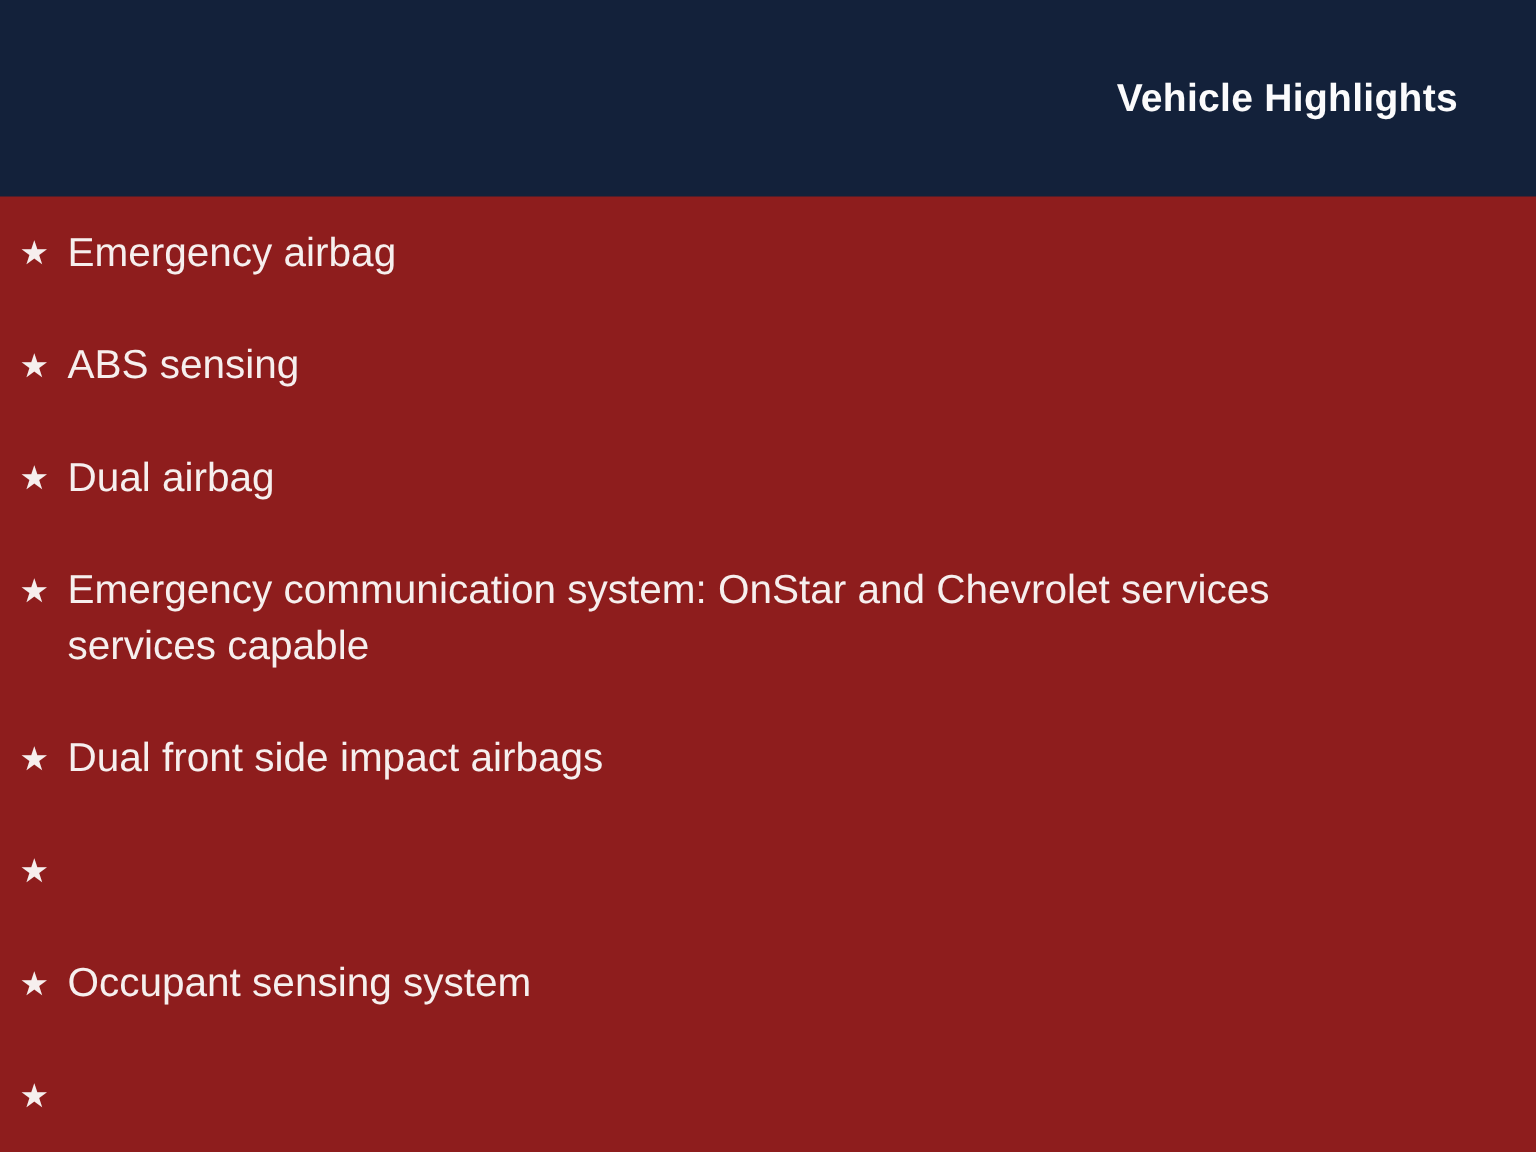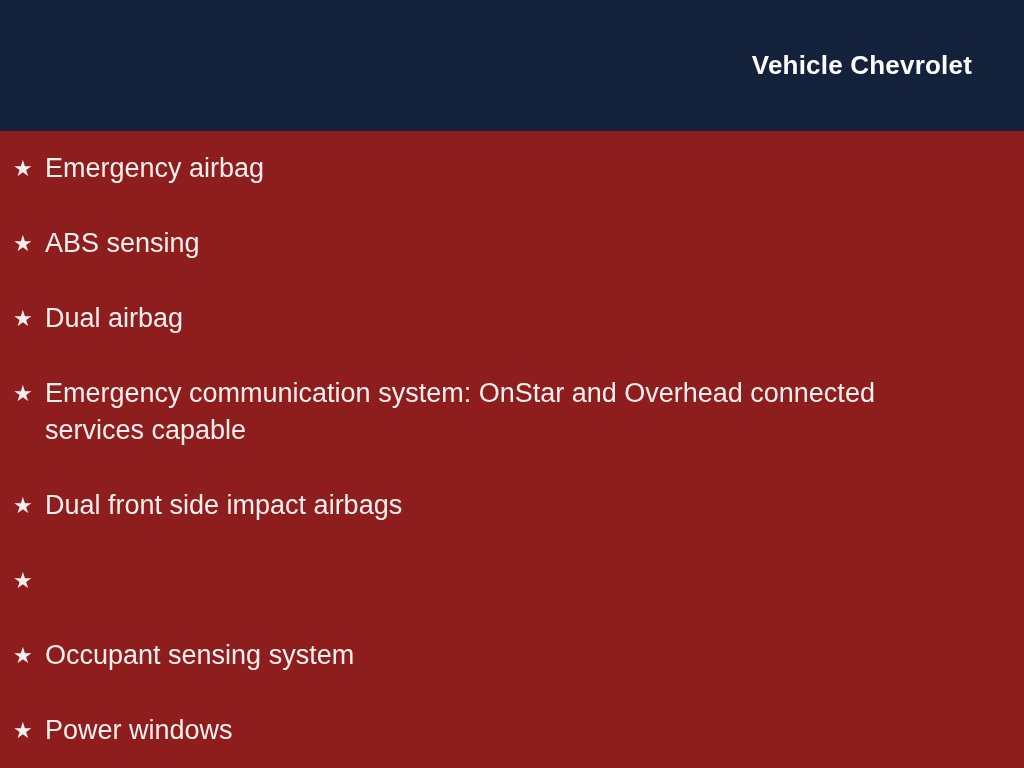--- a/index.html
+++ b/index.html
@@ -65,57 +65,56 @@
   .text {
     flex: 0 1 auto;
     max-width: 880px;
   }
 </style>
 </head>
 <body>
 
 <div class="slide">
   <header class="header">
-    <h1 class="title">Vehicle Chevrolet</h1>
+    <h1 class="title">Vehicle Highlights</h1>
   </header>
   <main class="body">
     <ul class="list" id="list">
   <li class="item">
     <span class="star">★</span>
     <span class="text">Emergency airbag</span>
   </li>
 
   <li class="item">
     <span class="star">★</span>
     <span class="text">ABS sensing</span>
   </li>
 
   <li class="item">
     <span class="star">★</span>
     <span class="text">Dual airbag</span>
   </li>
 
   <li class="item">
     <span class="star">★</span>
-    <span class="text">Emergency communication system: OnStar and Overhead connected services capable</span>
+    <span class="text">Emergency communication system: OnStar and Chevrolet services services capable</span>
   </li>
 
   <li class="item">
     <span class="star">★</span>
     <span class="text">Dual front side impact airbags</span>
   </li>
 
   <li class="item">
     <span class="star">★</span>
   </li>
 
   <li class="item">
     <span class="star">★</span>
     <span class="text">Occupant sensing system</span>
   </li>
 
   <li class="item">
     <span class="star">★</span>
-    <span class="text">Power windows</span>
   </li>
 </ul>
   </main>
 </div>
 
 </body></html>

